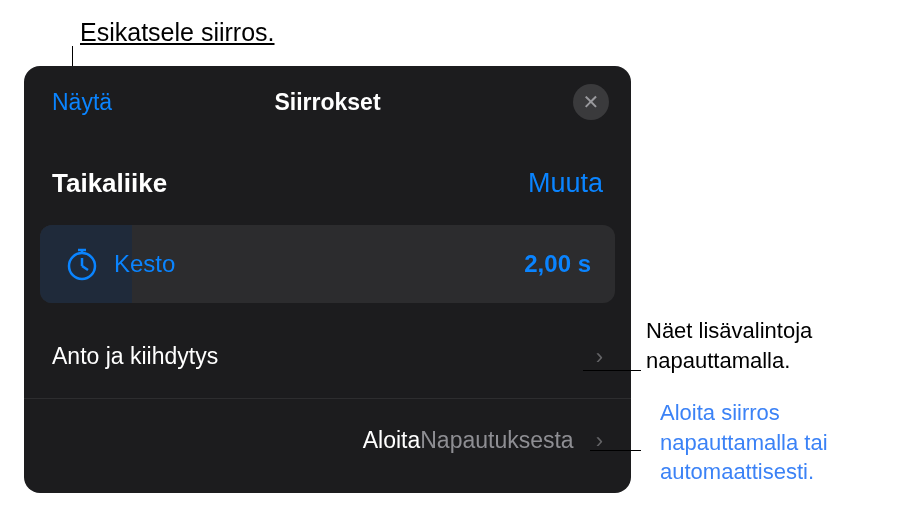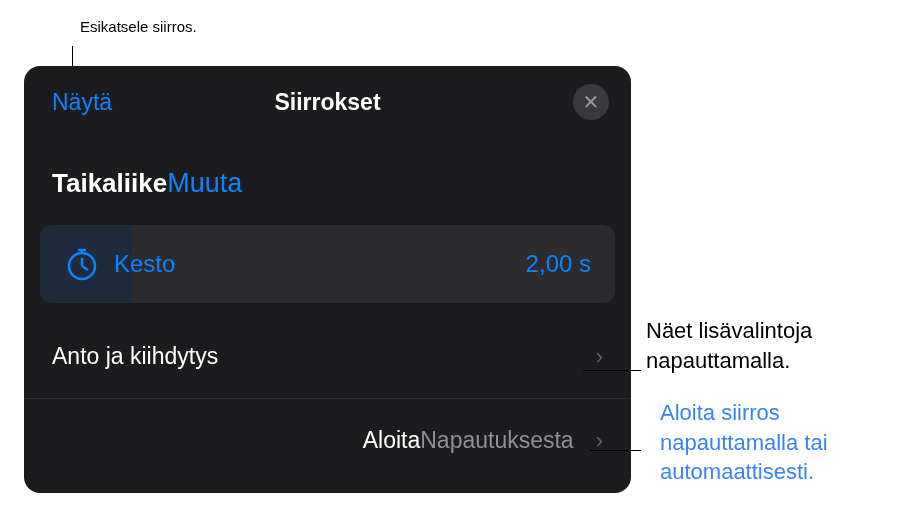--- a/index.html
+++ b/index.html
@@ -11,22 +11,23 @@
       width: 902px;
       height: 515px;
       background: #ffffff;
       font-family: -apple-system, BlinkMacSystemFont, "Segoe UI", Helvetica, Arial, sans-serif;
       position: relative;
     }
     .callout-top {
       position: absolute;
       left: 80px;
       top: 18px;
-      font-size: 15px;
+      font-size: 25px;
       color: #000;
+      text-decoration: underline;
     }
     .callout-line-top {
       position: absolute;
       left: 72px;
       top: 46px;
       width: 1px;
       height: 34px;
       background: #000;
     }
     .panel {
@@ -68,21 +69,21 @@
       justify-content: center;
     }
     .close-x {
       color: #9a9a9e;
       font-size: 20px;
       font-weight: 300;
       line-height: 1;
     }
     .section-header {
       display: flex;
-      justify-content: flex-start;
+      justify-content: space-between;
       align-items: center;
       padding: 30px 28px 14px 28px;
     }
     .section-title {
       color: #fff;
       font-size: 26px;
       font-weight: 600;
     }
     .change-btn {
       color: #0a84ff;
@@ -120,21 +121,21 @@
       margin-right: 14px;
     }
     .duration-label {
       color: #0a84ff;
       font-size: 24px;
       flex: 1;
     }
     .duration-value {
       color: #0a84ff;
       font-size: 24px;
-      font-weight: 400;
+      font-weight: 700;
     }
     .row {
       display: flex;
       align-items: center;
       justify-content: space-between;
       padding: 28px 28px 28px 28px;
       border-bottom: 1px solid rgba(255,255,255,0.08);
     }
     .row:last-child {
       border-bottom: none;

